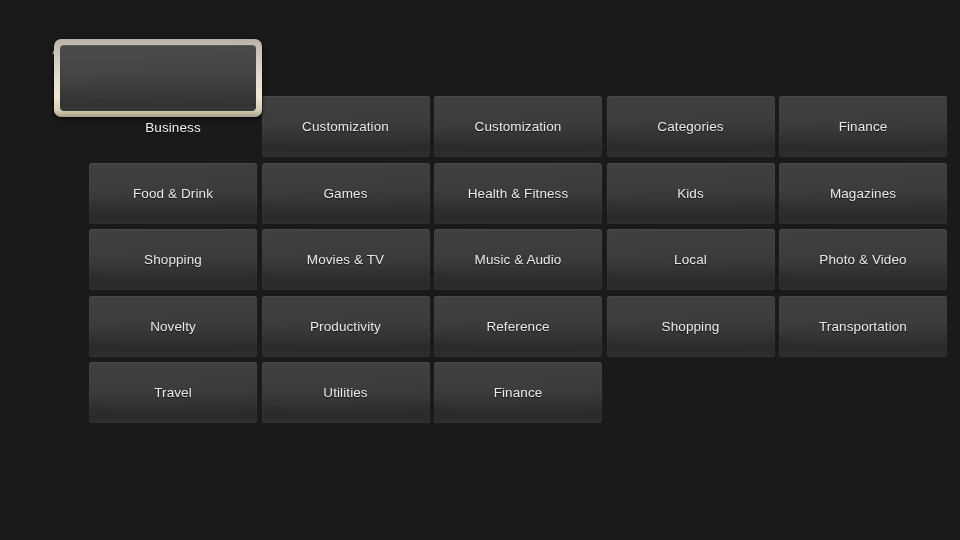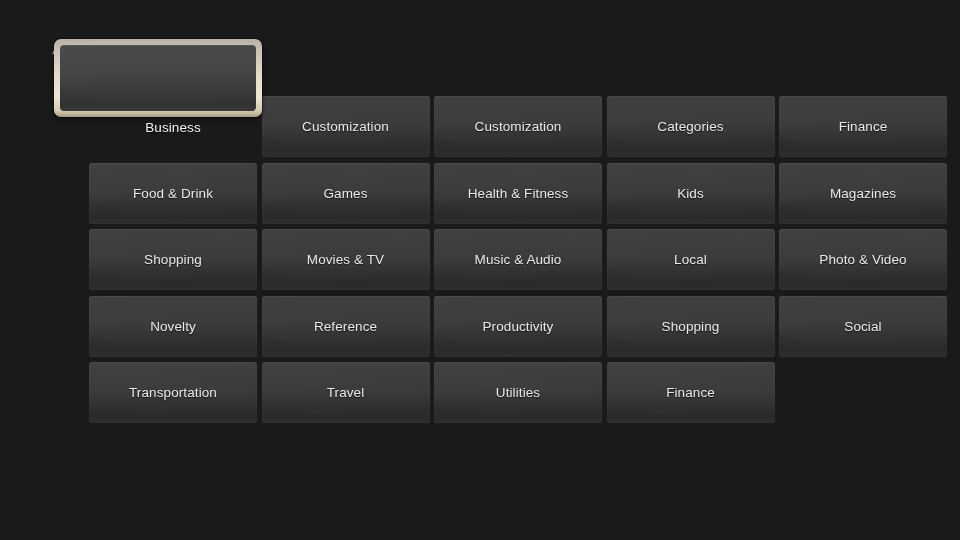--- a/index.html
+++ b/index.html
@@ -235,32 +235,29 @@
       <div class="tile">
         <span class="tile-label">Local</span>
       </div>
       <div class="tile">
         <span class="tile-label">Photo &amp; Video</span>
       </div>
       <div class="tile">
         <span class="tile-label">Novelty</span>
       </div>
       <div class="tile">
+        <span class="tile-label">Productivity</span>
+      </div>
+      <div class="tile">
         <span class="tile-label">Reference</span>
       </div>
       <div class="tile">
-        <span class="tile-label">Productivity</span>
-      </div>
-      <div class="tile">
         <span class="tile-label">Shopping</span>
       </div>
       <div class="tile">
-        <span class="tile-label">Social</span>
-      </div>
-      <div class="tile">
         <span class="tile-label">Transportation</span>
       </div>
       <div class="tile">
         <span class="tile-label">Travel</span>
       </div>
       <div class="tile">
         <span class="tile-label">Utilities</span>
       </div>
       <div class="tile">
         <span class="tile-label">Finance</span>

